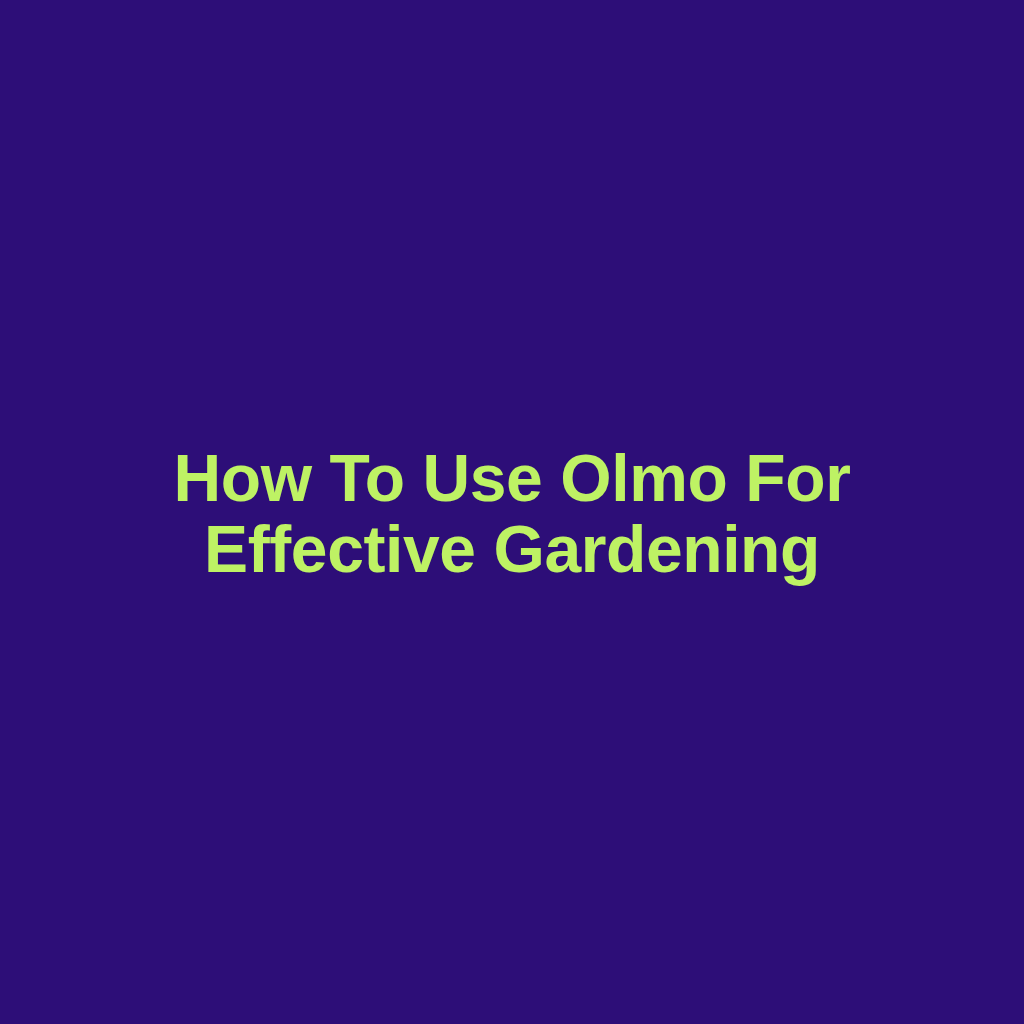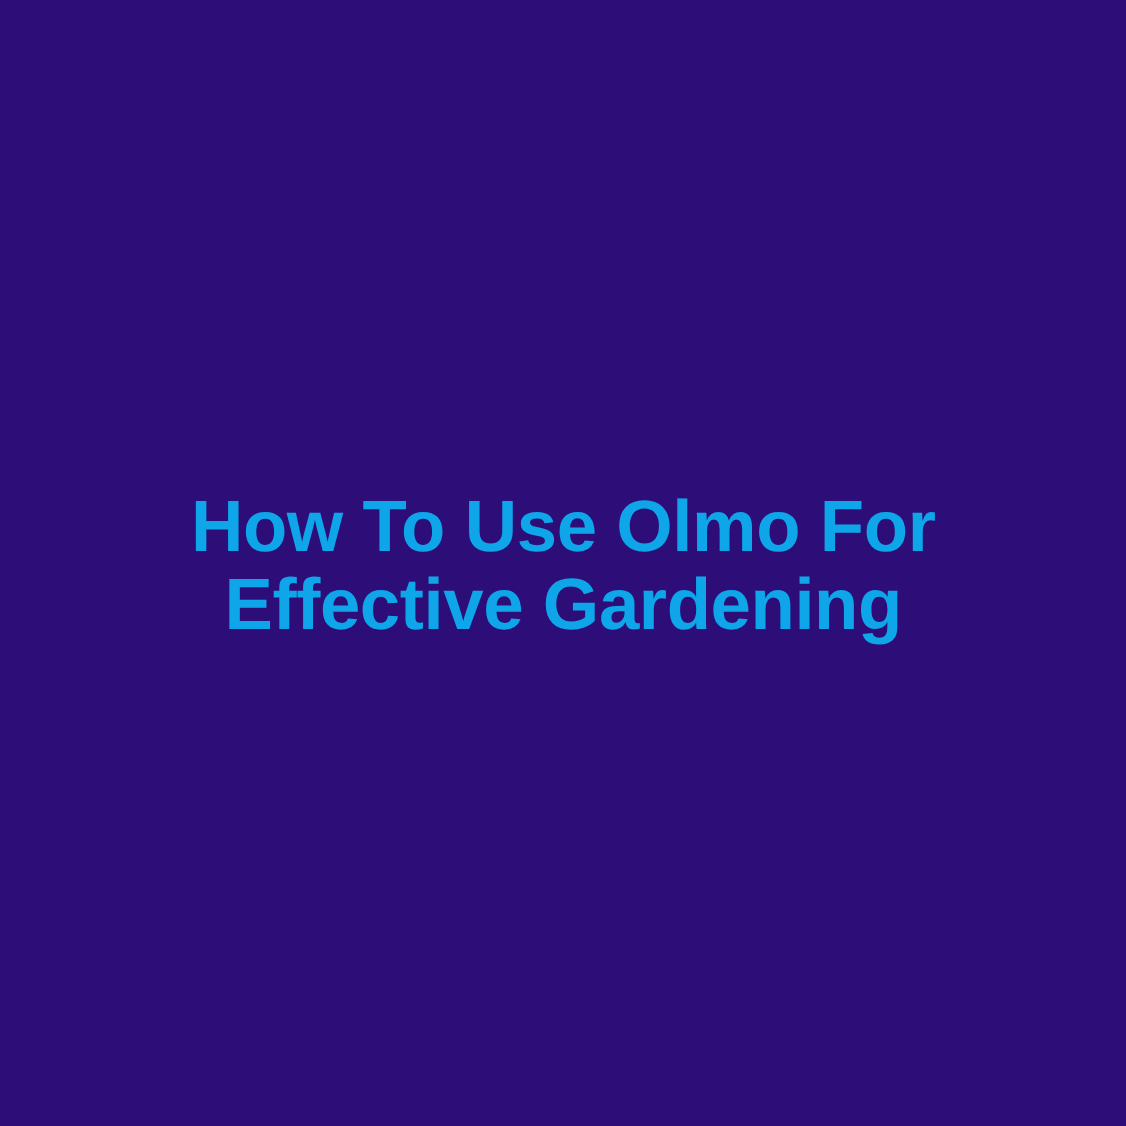--- a/index.html
+++ b/index.html
@@ -46,16 +46,16 @@
     text-align: center;
     white-space: pre-line;
     -webkit-font-smoothing: antialiased;
   }
 </style>
 </head>
 <body>
 
 <div id="card" style="background-color: rgb(45, 14, 120);">
   <div id="title-block">
-    <h1 id="title" style="color: #0ea5e9;">How To Use Olmo For
+    <h1 id="title" style="color: #bef264;">How To Use Olmo For
 Effective Gardening</h1>
   </div>
 </div>
 
 </body></html>

